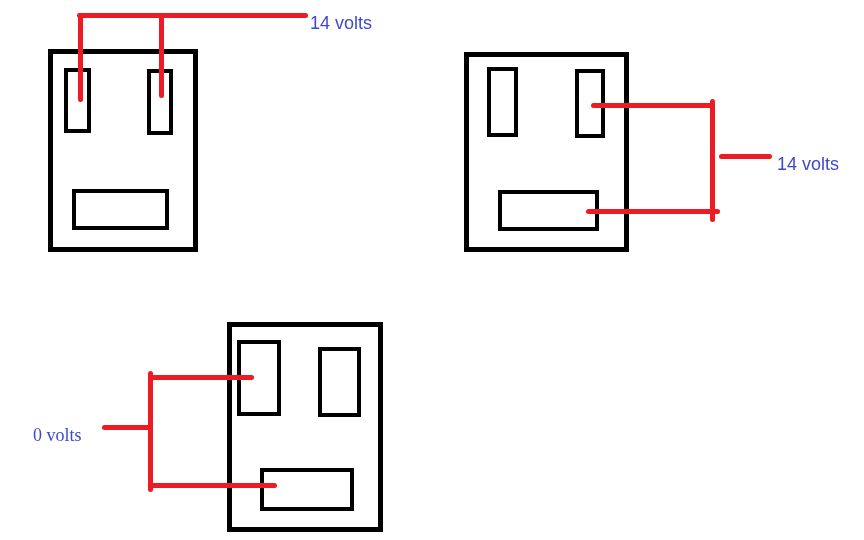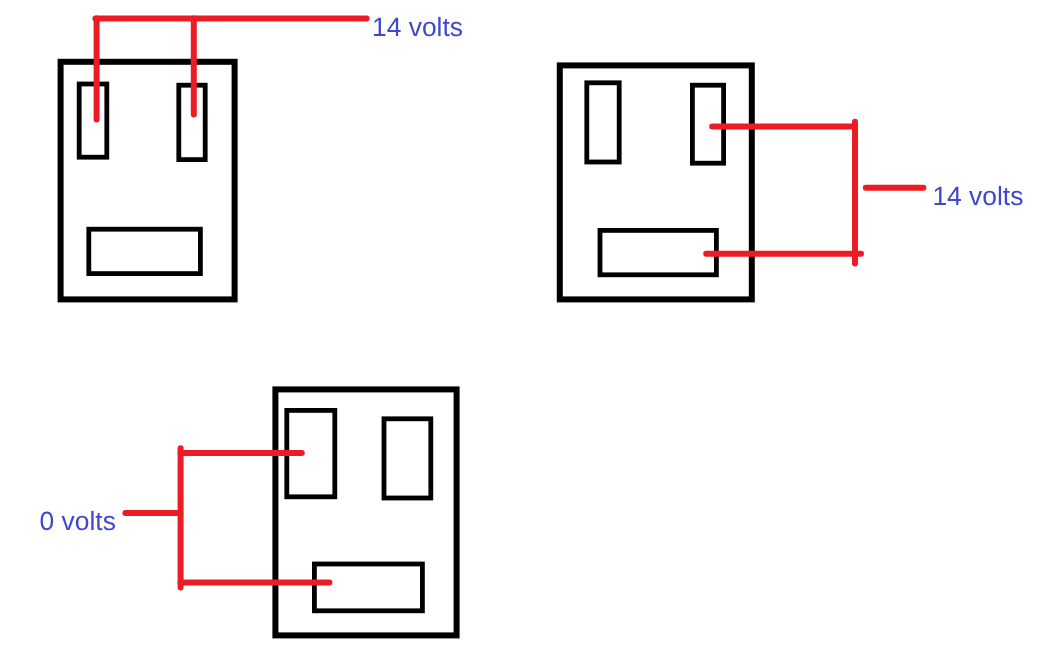--- a/index.html
+++ b/index.html
@@ -3,21 +3,21 @@
 <meta charset="utf-8">
 <style>
   html,body{margin:0;padding:0;background:#fff;}
   .canvas{
     position:relative;width:864px;height:540px;background:var(--bg,#ffffff);
     font-family:"Liberation Sans",sans-serif;overflow:hidden;
   }
   .outlet{position:absolute;border:5px solid var(--outline,#000);box-sizing:border-box;background:transparent;z-index:1;}
   .slot{position:absolute;border:4px solid var(--outline,#000);box-sizing:border-box;background:#fff;}
   .rline{position:absolute;background:var(--lead,#ed1c24);border-radius:3px;z-index:2;}
-  .vlabel{position:absolute;color:var(--labelcolor,#3f48cc);font-size:22px;line-height:24px;white-space:nowrap;z-index:3;}
+  .vlabel{position:absolute;color:var(--labelcolor,#3f48cc);font-size:18px;line-height:24px;white-space:nowrap;z-index:3;}
 
   
   #outletA{left:48px;top:49px;width:150px;height:203px;}
   #outletA .slot-left{left:11px;top:14px;width:27px;height:65px;}
   #outletA .slot-right{left:94px;top:15px;width:26px;height:66px;}
   #outletA .slot-ground{left:19px;top:135px;width:97px;height:41px;}
   #leadA-h{left:77px;top:13px;width:231px;height:5px;}
   #leadA-v1{left:78px;top:13px;width:5px;height:89px;}
   #leadA-v2{left:159px;top:13px;width:5px;height:85px;}
   #labelA{left:310px;top:11px;}
@@ -35,21 +35,21 @@
 
   
   #outletC{left:227px;top:322px;width:156px;height:210px;}
   #outletC .slot-left{left:5px;top:13px;width:44px;height:76px;}
   #outletC .slot-right{left:86px;top:20px;width:43px;height:70px;}
   #outletC .slot-ground{left:28px;top:141px;width:94px;height:43px;}
   #leadC-h-top{left:148px;top:375px;width:106px;height:5px;}
   #leadC-v{left:148px;top:371px;width:5px;height:121px;}
   #leadC-h-bottom{left:148px;top:483px;width:129px;height:5px;}
   #leadC-h-label{left:102px;top:425px;width:48px;height:5px;}
-  #labelC{left:33px;top:423px;}
+  #labelC{left:33px;top:423px;font-family:Liberation Serif, serif;}
 </style>
 </head>
 <body>
 
 <div class="canvas">
 
   <div class="outlet" id="outletA">
     <div class="slot slot-left"></div>
     <div class="slot slot-right"></div>
     <div class="slot slot-ground"></div>

